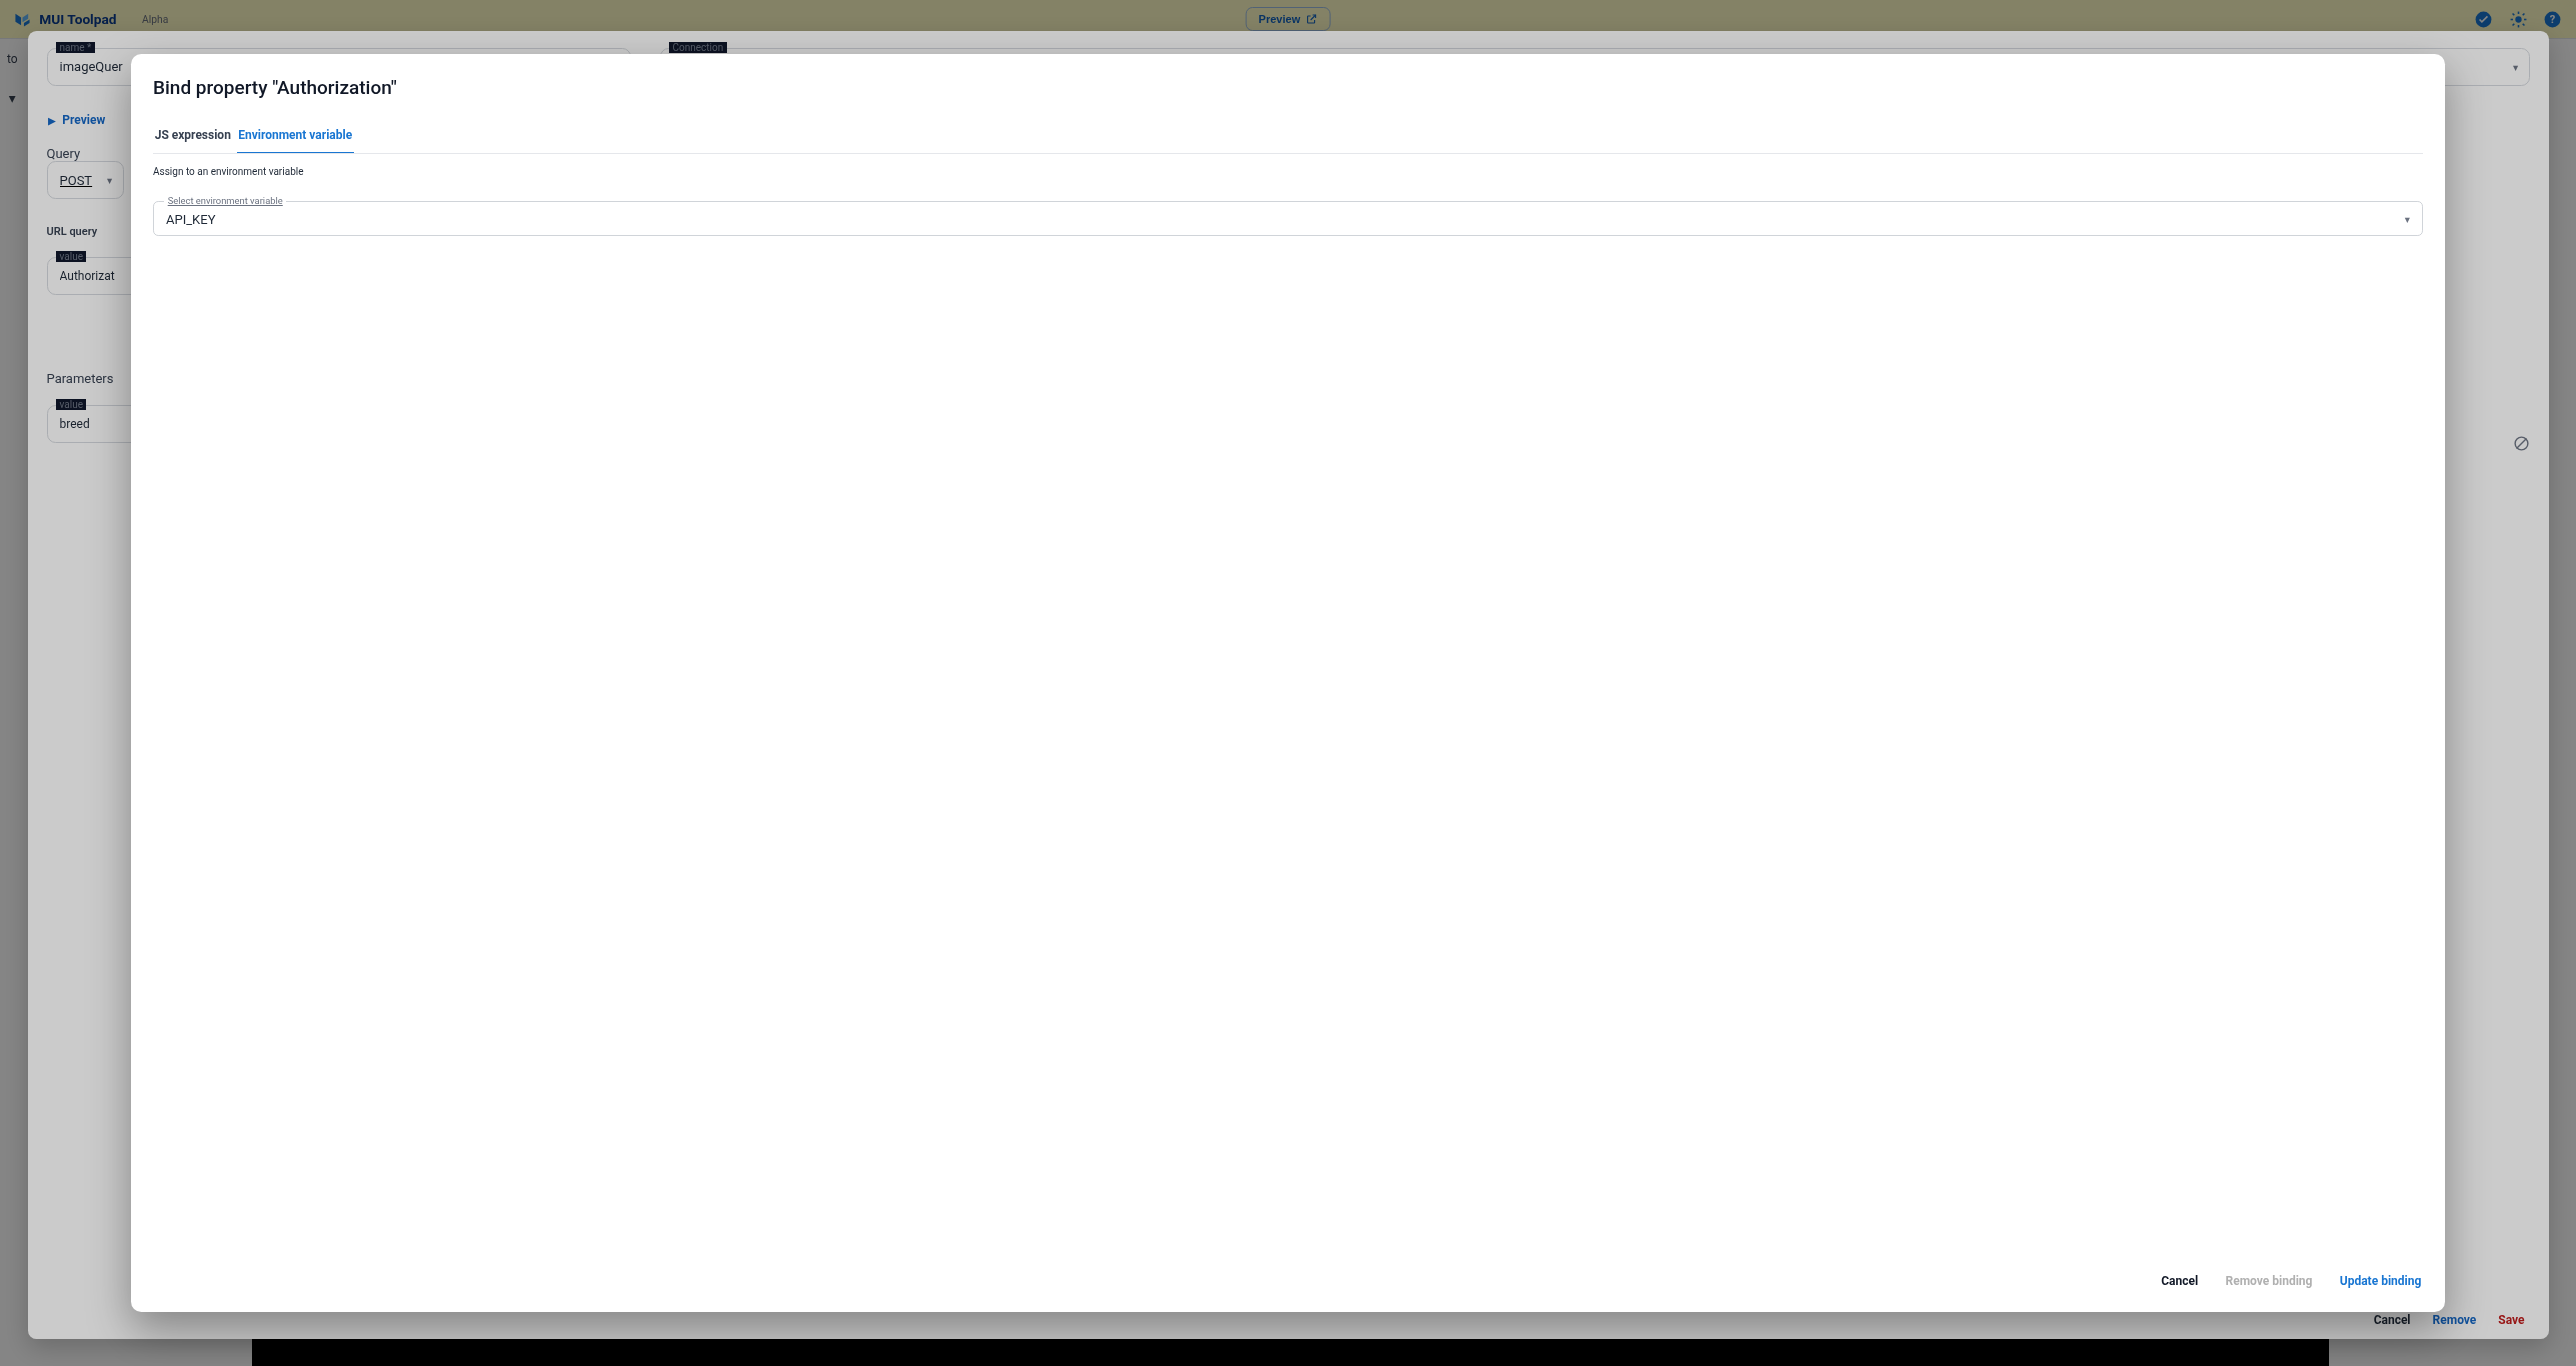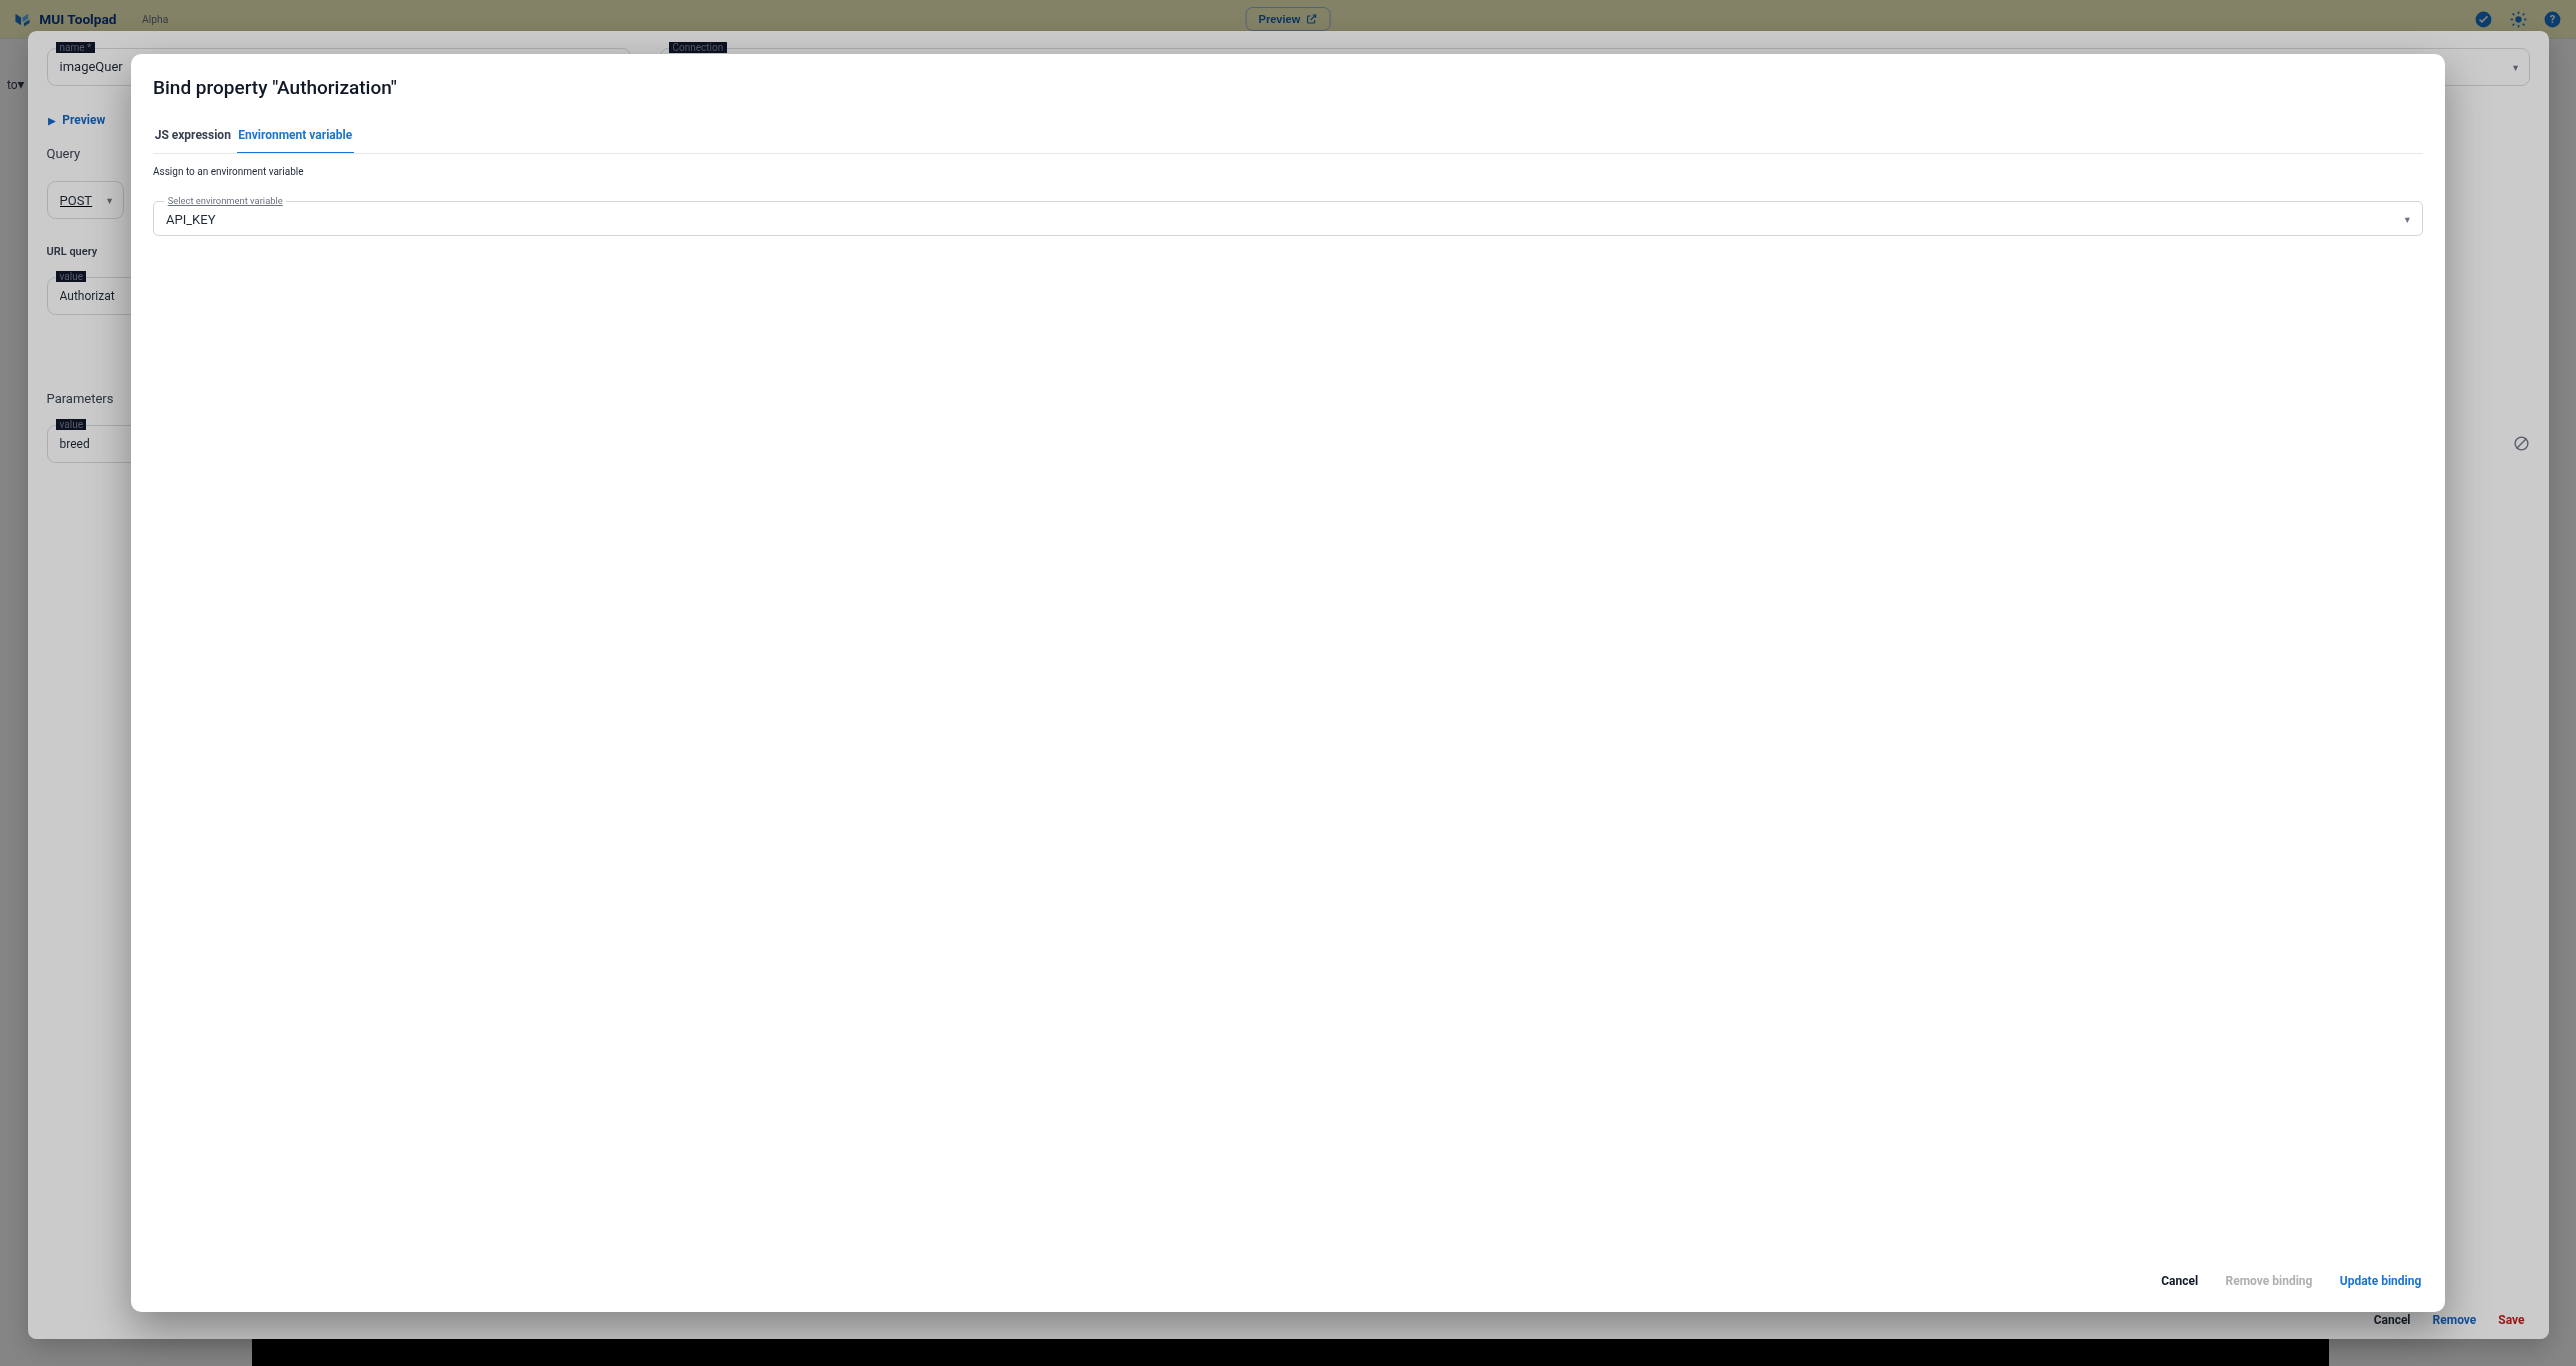--- a/index.html
+++ b/index.html
@@ -40,21 +40,21 @@
     border-radius: 6.9px;
     cursor: pointer;
   }
   .appbar-right { margin-left: auto; display: flex; align-items: center; gap: 15.5px; color: #1976d2; }
   .appbar-right .ico { display:flex; cursor:pointer; }
 
   
   .leftstrip {
     position: absolute;
     top: 52px; left: 6.9px;
-    display: flex; flex-direction: row; align-items:flex-end;
+    display: flex; flex-direction: column; align-items:center;
     color: #374151;
     font-size: 12px;
     z-index:1;
   }
   .leftstrip-chevron { margin-top: 24px; font-size: 13.7px; color:#374151; }
 
   
   .scrim {
     position: fixed; inset: 0;
     background: rgba(0,0,0,0.48);
@@ -115,21 +115,21 @@
     margin-top: 24px;
     display:inline-flex; align-items:center; gap:6.9px;
     color:#1565c0; font-weight:700; font-size:12px;
     padding: 3.4px 1.7px;
     cursor:pointer;
   }
   .preview-run .play-icon { font-size: 9.4px; }
 
   .sect-label { font-size: 13px; color:#374151; margin-top: 15.5px; }
 
-  .method-field { margin-top: 20px; width: 77px; padding-right: 26px; text-decoration: underline; }
+  .method-field { margin-top: 0; width: 77px; padding-right: 26px; text-decoration: underline; }
 
   .subsect-label { font-size: 11px; font-weight:600; color:#374151; margin-top: 26px; }
 
   .small-input { margin-top: 10.3px; width: 103px; }
   .small-input .fld-value { font-size: 12px; }
 
   .param-sect { margin-top: 76px; }
 
   .mode-field { width: 120px; }
 

